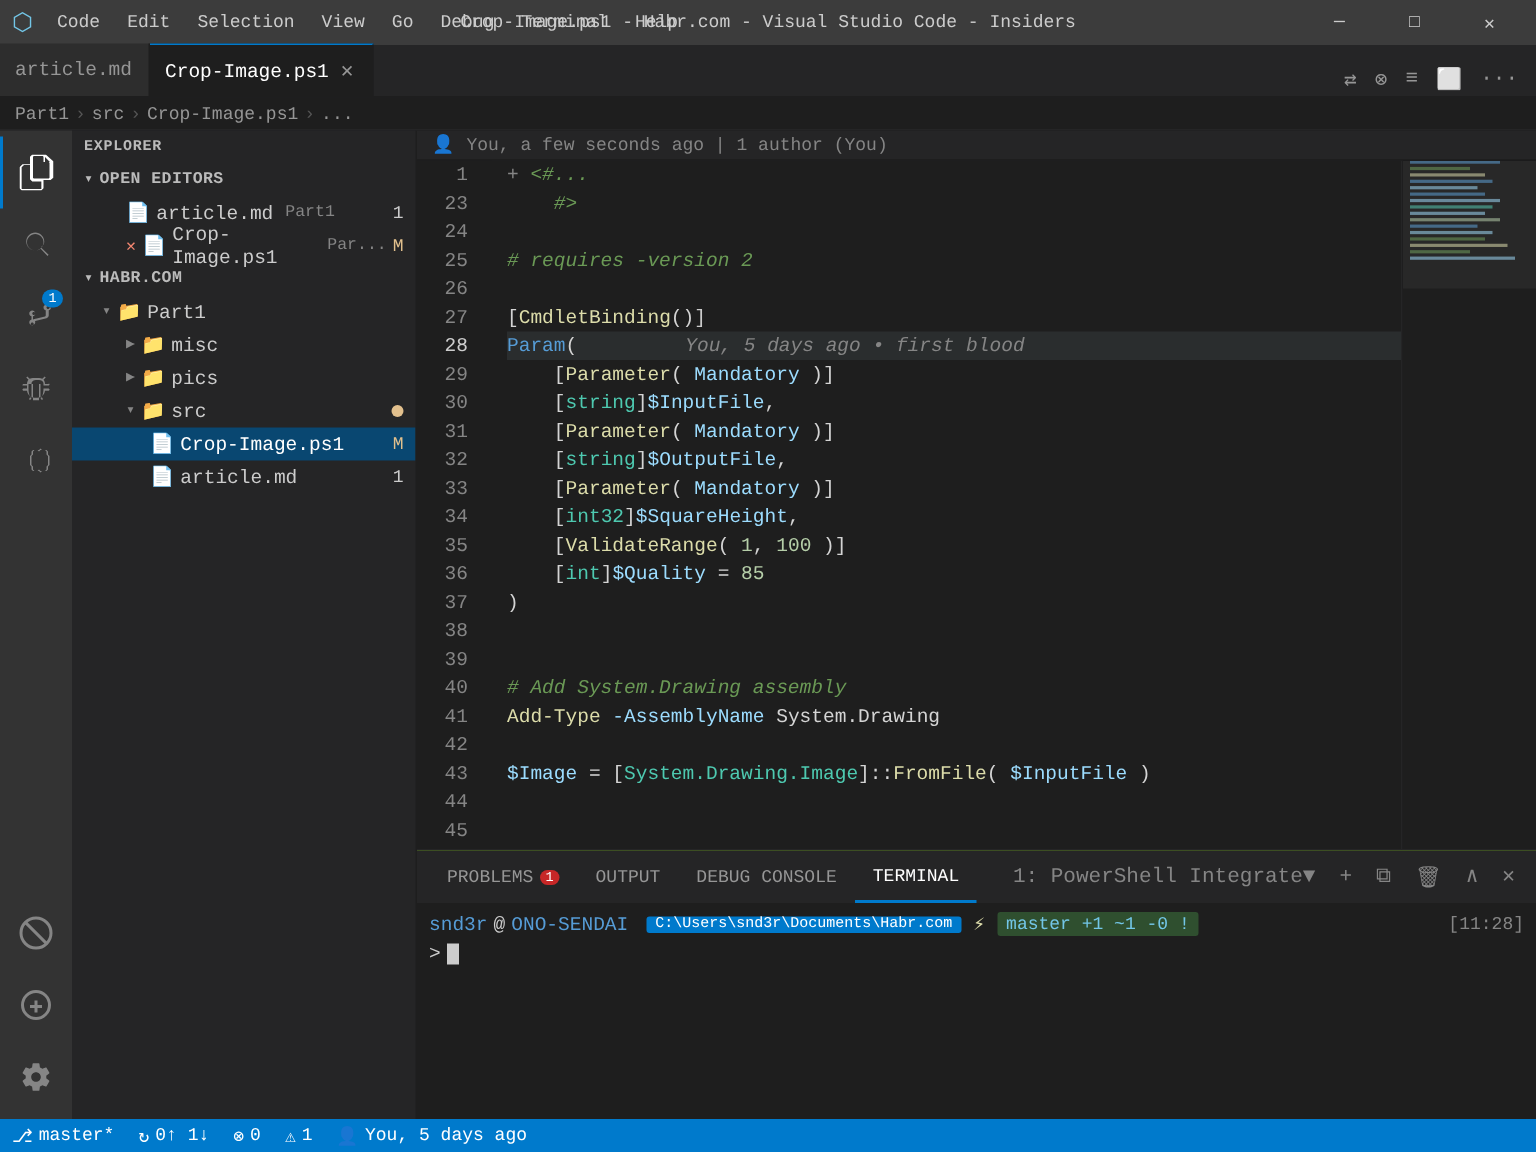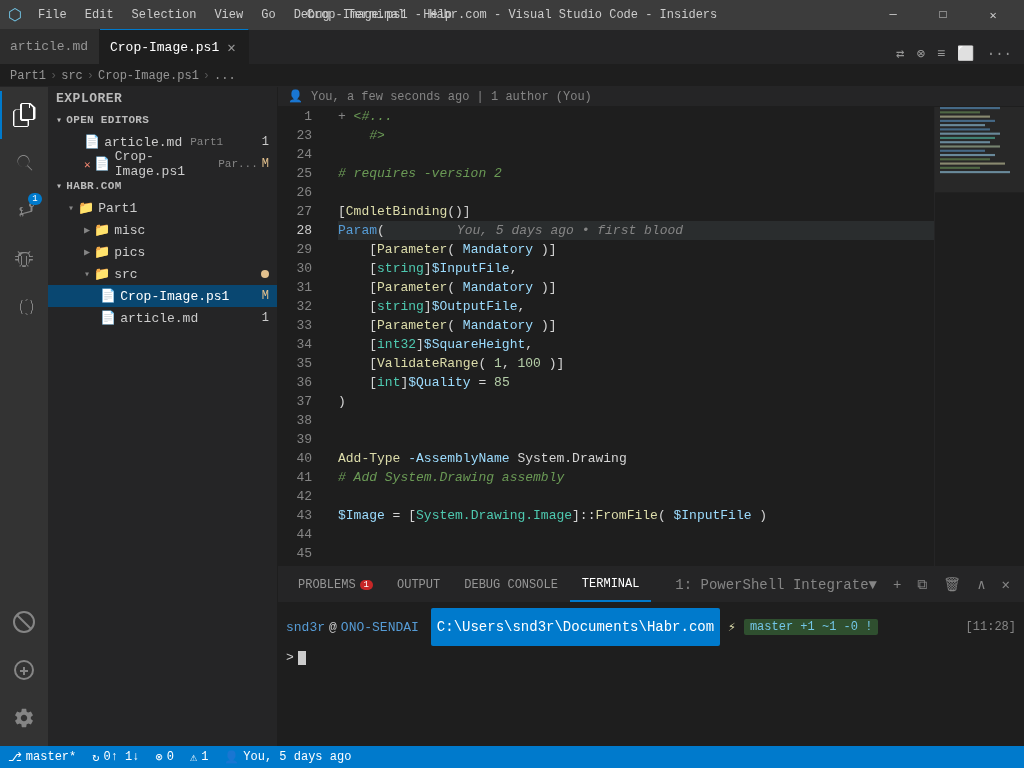--- a/index.html
+++ b/index.html
@@ -185,21 +185,21 @@
       background: #252526;
       flex-shrink: 0;
       overflow-y: auto;
       border-right: 1px solid #1e1e1e;
     }
     .sidebar-header {
       height: 22px;
       display: flex;
       align-items: center;
       padding: 0 8px;
-      font-size: 13px;
+      font-size: 10px;
       font-weight: bold;
       color: #bbbbbb;
       letter-spacing: 0.5px;
       text-transform: uppercase;
     }
     .sidebar-section-header {
       height: 22px;
       display: flex;
       align-items: center;
       padding: 0 8px;
@@ -362,23 +362,23 @@
       align-items: center;
       gap: 4px;
       padding: 2px 0;
     }
     .prompt-user { color: #569cd6; }
     .prompt-at { color: #cccccc; }
     .prompt-host { color: #569cd6; }
     .prompt-path {
       background: #007acc;
       color: white;
-      padding: 11px 6px;
+      padding: 0 6px;
       border-radius: 2px;
-      font-size: 14px;
+      font-size: 10px;
     }
     .prompt-git {
       background: #2f4f2f;
       color: #73c6e7;
       padding: 1px 6px;
       border-radius: 2px;
       font-size: 12px;
     }
     .prompt-time { color: #858585; font-size: 12px; margin-left: auto; }
     #terminal-cursor { display: flex; align-items: center; padding: 2px 0; }
@@ -419,21 +419,21 @@
     .attr { color: #9cdcfe; }
     .blame-inline { color: #858585; font-style: italic; margin-left: 72px; }
   </style>
 </head>
 <body>
 
 <div id="titlebar">
   <div id="titlebar-left">
     <span id="titlebar-logo">⬡</span>
     <div id="titlebar-menu">
-      <span class="menu-item">File</span>
+      <span class="menu-item">Code</span>
       <span class="menu-item">Edit</span>
       <span class="menu-item">Selection</span>
       <span class="menu-item">View</span>
       <span class="menu-item">Go</span>
       <span class="menu-item">Debug</span>
       <span class="menu-item">Terminal</span>
       <span class="menu-item">Help</span>
     </div>
   </div>
   <div id="titlebar-title">Crop-Image.ps1 - Habr.com - Visual Studio Code - Insiders</div>
@@ -682,25 +682,25 @@
 
         <div class="code-line">
           <span class="punct">)</span>
         </div>
 
         <div class="code-line">&nbsp;</div>
 
         <div class="code-line">&nbsp;</div>
 
         <div class="code-line">
+          <span class="cm"># Add System.Drawing assembly</span>
+        </div>
+
+        <div class="code-line">
           <span class="fn">Add-Type</span><span> </span><span class="param">-AssemblyName</span><span> </span><span style="color:#d4d4d4;">System.Drawing</span>
-        </div>
-
-        <div class="code-line">
-          <span class="cm"># Add System.Drawing assembly</span>
         </div>
 
         <div class="code-line">&nbsp;</div>
 
 
         <div class="code-line">
           <span class="var">$Image</span><span class="op"> = </span><span class="punct">[</span><span class="type">System.Drawing.Image</span><span class="punct">]::</span><span class="fn">FromFile</span><span class="punct">( </span><span class="var">$InputFile</span><span class="punct"> )</span>
         </div>
 
         <div class="code-line">&nbsp;</div>

